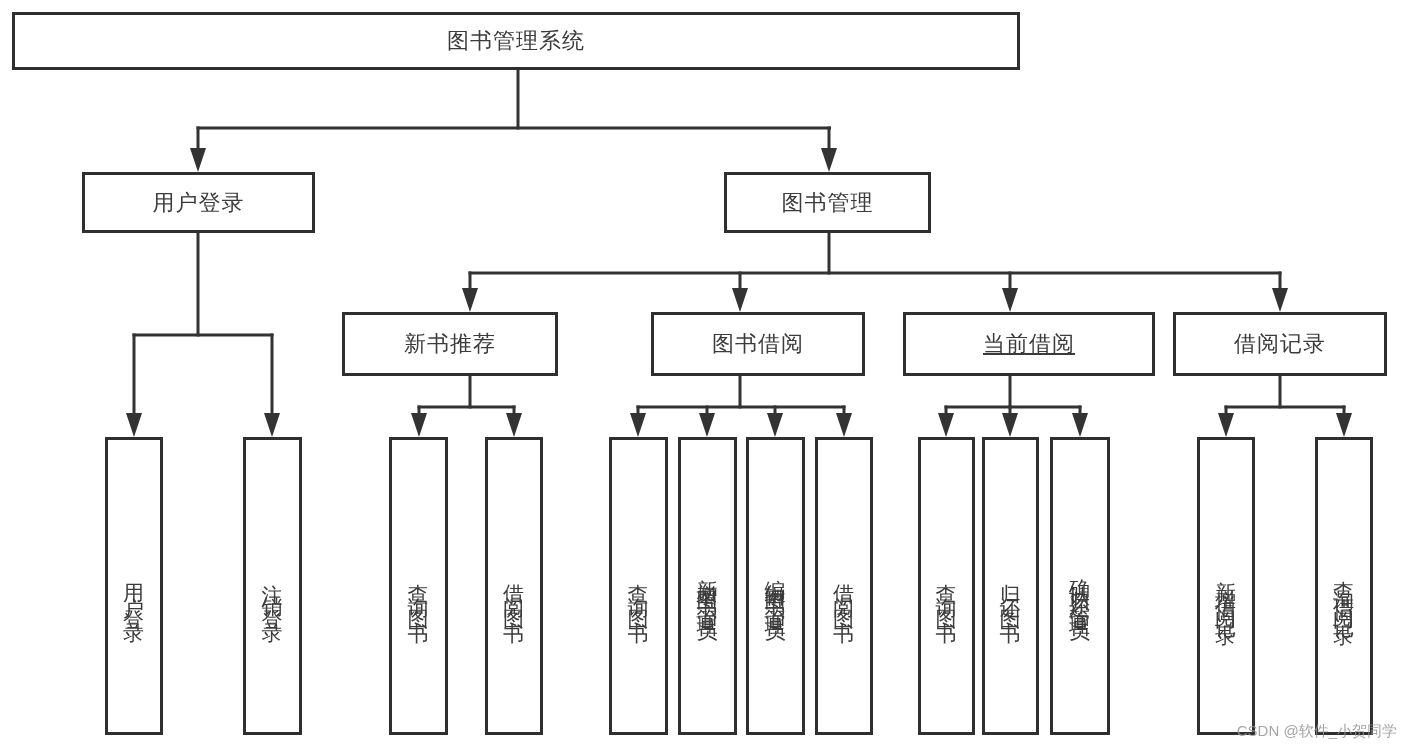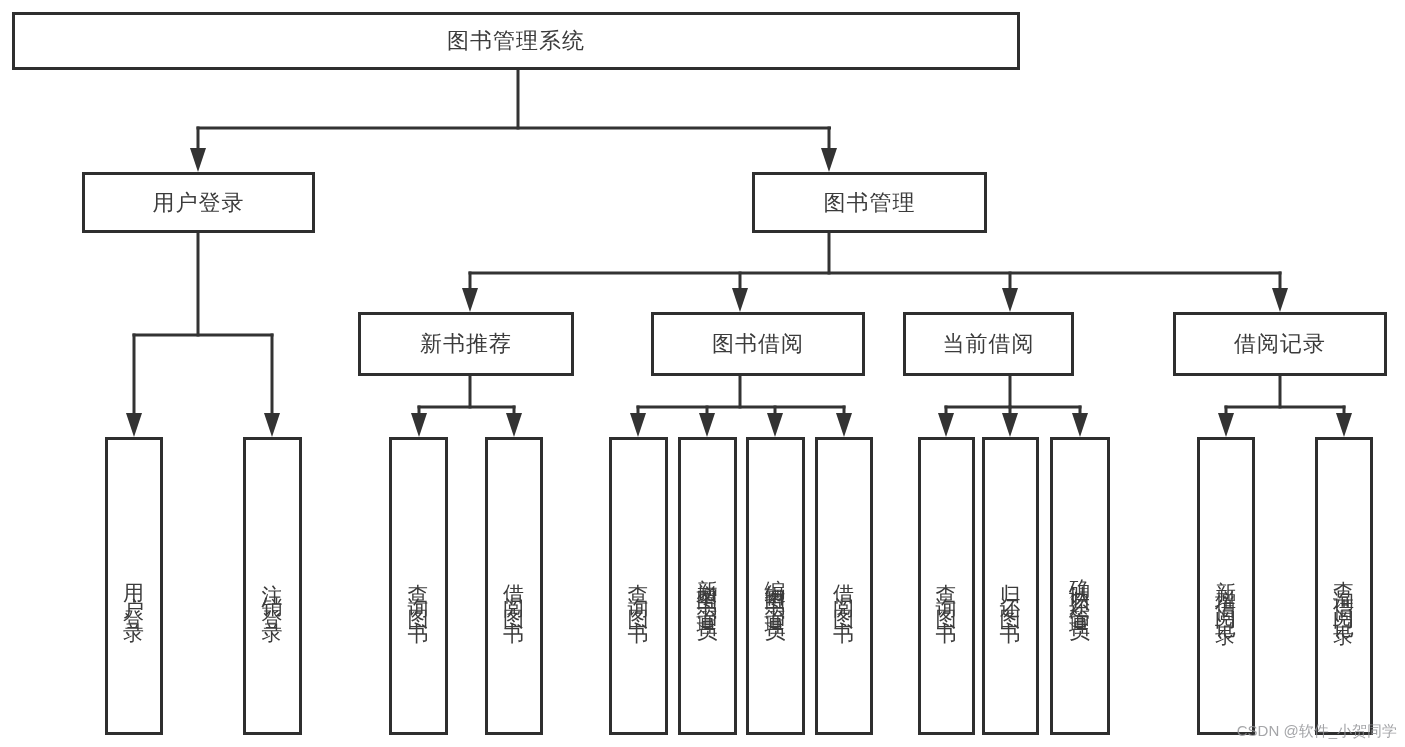--- a/index.html
+++ b/index.html
@@ -120,31 +120,31 @@
     </g>
   </svg>
 
   <div class="box h-box" style="left:12px;top:12px;width:1008px;height:58px;">
     <span>图书管理系统</span>
   </div>
 
   <div class="box h-box" style="left:82px;top:172px;width:233px;height:61px;">
     <span>用户登录</span>
   </div>
-  <div class="box h-box" style="left:752px;top:172px;width:235px;height:61px;">
+  <div class="box h-box" style="left:724px;top:172px;width:207px;height:61px;">
     <span>图书管理</span>
   </div>
 
-  <div class="box h-box" style="left:358px;top:312px;width:216px;height:64px;">
+  <div class="box h-box" style="left:342px;top:312px;width:216px;height:64px;">
     <span>新书推荐</span>
   </div>
   <div class="box h-box" style="left:633px;top:312px;width:214px;height:64px;margin-left:18px;">
     <span>图书借阅</span>
   </div>
-  <div class="box h-box" style="left:903px;top:312px;width:171px;height:64px;">
+  <div class="box h-box" style="left:903px;top:312px;width:252px;height:64px;text-decoration:underline;">
     <span>当前借阅</span>
   </div>
   <div class="box h-box" style="left:1173px;top:312px;width:214px;height:64px;">
     <span>借阅记录</span>
   </div>
 
   <div class="box v-box" style="left:105px;top:437px;width:58px;height:298px;">
     <span>用户登录</span>
   </div>
   <div class="box v-box" style="left:243px;top:437px;width:59px;height:298px;">

